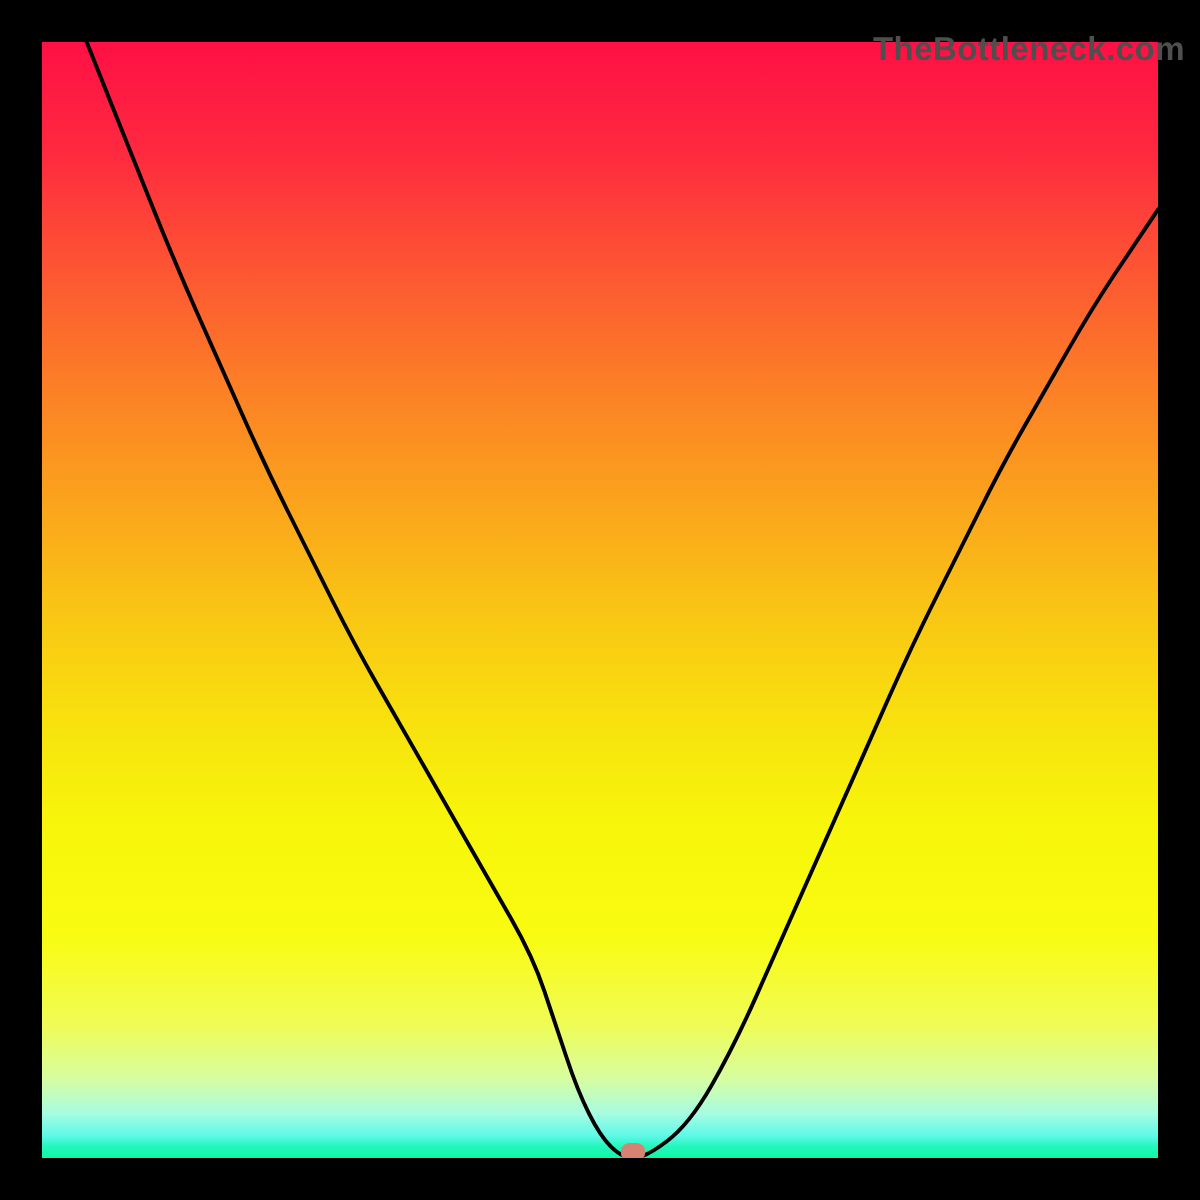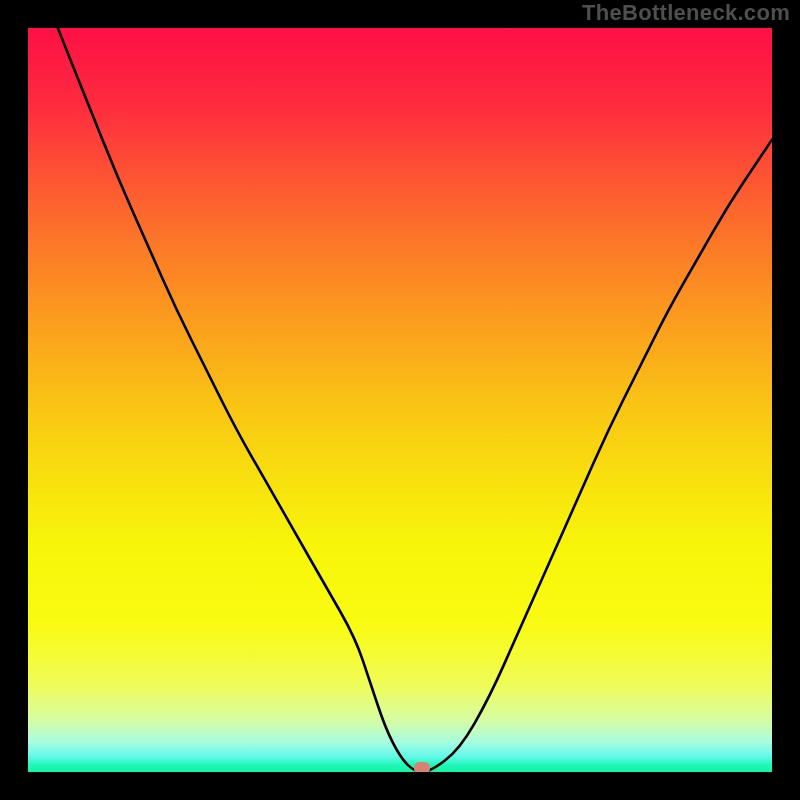--- a/index.html
+++ b/index.html
@@ -12,21 +12,21 @@
     font-family: Arial, Helvetica, sans-serif;
   }
   .wrap {
     position: relative;
     width: 800px;
     height: 800px;
     background: #000000;
   }
   .watermark {
     position: absolute;
-    top: 0;
+    top: 20px;
     right: 10px;
     color: #4f4f4f;
     font-size: 22px;
     font-weight: 600;
     letter-spacing: 0.3px;
     z-index: 10;
   }
   .plot-area {
     position: absolute;
     left: 28px;

